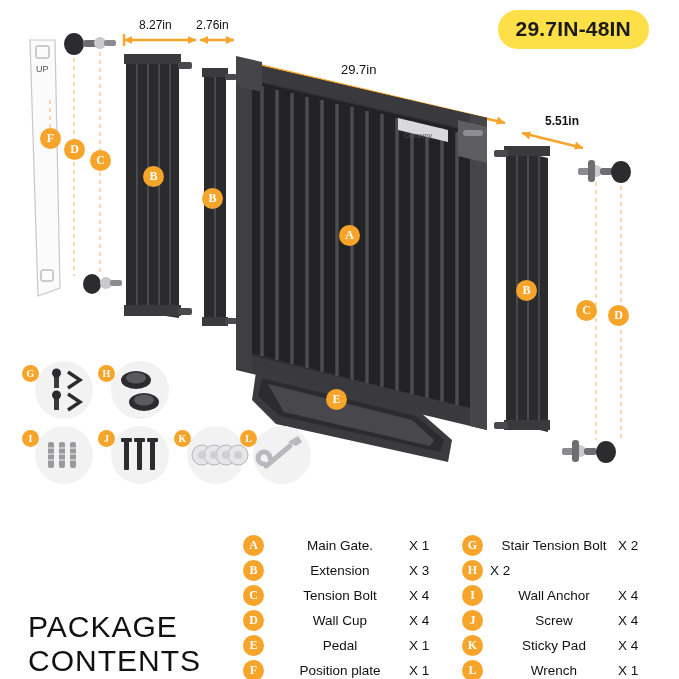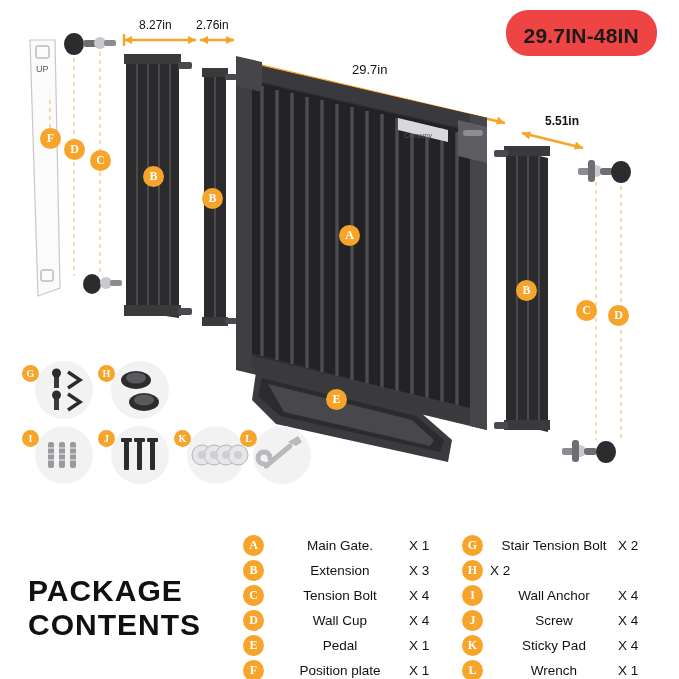--- a/index.html
+++ b/index.html
@@ -12,28 +12,28 @@
     width: 679px;
     height: 679px;
     background: #ffffff;
     font-family: "Liberation Sans", sans-serif;
     overflow: hidden;
   }
 
   
   .badge {
     position: absolute;
-    right: 22px;
+    right: 30px;
     top: 10px;
-    background: #ef4444;
+    background: #fde047;
     color: #1a1a1a;
     font-weight: bold;
     font-size: 21px;
     letter-spacing: 0.2px;
-    padding: 14px 18px 8px 18px;
+    padding: 7px 18px 8px 18px;
     border-radius: 22px;
     white-space: nowrap;
   }
 
   
   .bub {
     position: absolute;
     width: 21px;
     height: 21px;
     border-radius: 50%;
@@ -62,27 +62,26 @@
     white-space: nowrap;
     z-index: 25;
     text-align: right;
   }
   .dim.big { font-size: 13px; }
 
   
   .pkg-title {
     position: absolute;
     left: 28px;
-    top: 574px;
+    top: 610px;
     font-size: 30px;
     letter-spacing: 1px;
     color: #111;
     line-height: 34px;
     font-family: "Liberation Sans", sans-serif;
-    font-weight: bold;
   }
   .legend {
     position: absolute;
     font-size: 13.5px;
     color: #111;
   }
   .legend .row {
     position: relative;
     height: 25px;
     display: flex;
@@ -264,21 +263,21 @@
       <line x1="74" y1="58" x2="74" y2="276"></line>
       <line x1="100" y1="52" x2="100" y2="272"></line>
       <line x1="50" y1="100" x2="50" y2="130"></line>
       <line x1="596" y1="182" x2="596" y2="440"></line>
       <line x1="621" y1="186" x2="621" y2="440"></line>
     </g>
   </svg>
 
   <div class="dim" style="left:139px; top:18px;">8.27in</div>
   <div class="dim" style="left:196px; top:18px;">2.76in</div>
-  <div class="dim big" style="left:341px; top:62px;margin-left:11px;">29.7in</div>
+  <div class="dim big" style="left:341px; top:62px;">29.7in</div>
   <div class="dim" style="left:545px; top:114px;font-weight:bold;">5.51in</div>
 
   <div class="bub" style="left:40px; top:128px;">F</div>
   <div class="bub" style="left:64px; top:139px;">D</div>
   <div class="bub" style="left:90px; top:150px;">C</div>
   <div class="bub" style="left:143px; top:166px;">B</div>
   <div class="bub" style="left:202px; top:188px;">B</div>
   <div class="bub" style="left:339px; top:225px;">A</div>
   <div class="bub" style="left:516px; top:280px;">B</div>
   <div class="bub" style="left:576px; top:300px;">C</div>

